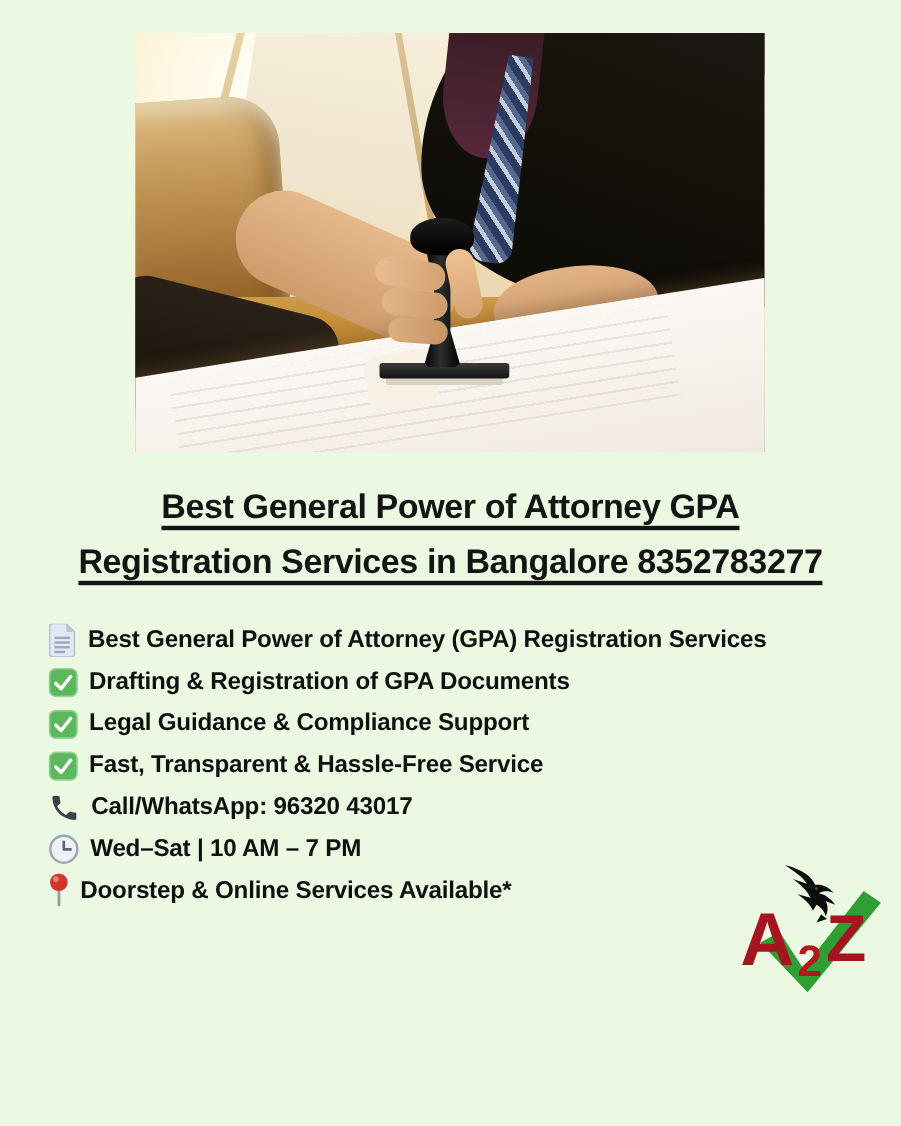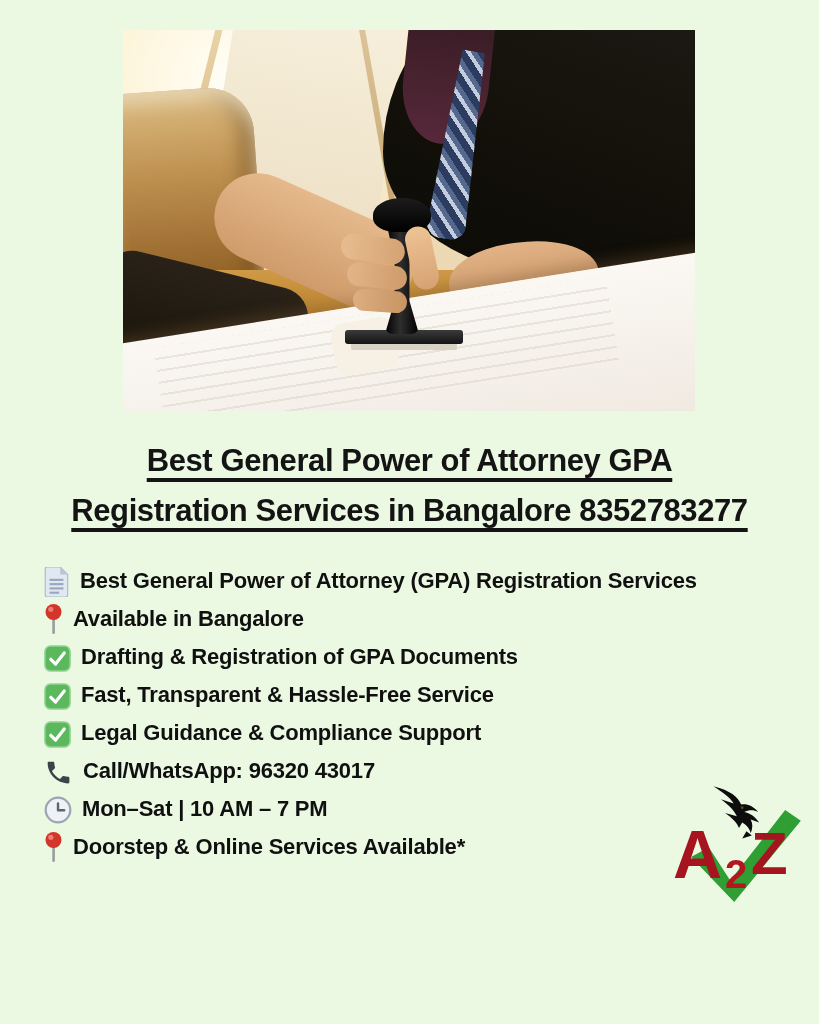--- a/index.html
+++ b/index.html
@@ -125,60 +125,53 @@
       <span class="ic"><svg width="26" height="30" viewBox="0 0 24 28">
             <path d="M3 0h12l7 7v19c0 1.1-.9 2-2 2H3c-1.1 0-2-.9-2-2V2c0-1.1.9-2 2-2z" fill="#e2e8f1" stroke="#a9b6c8" stroke-width="1"></path>
             <path d="M15 0l7 7h-7z" fill="#b9c6d8"></path>
             <rect x="5" y="11" width="13" height="2" fill="#97a9bf"></rect>
             <rect x="5" y="15" width="13" height="2" fill="#97a9bf"></rect>
             <rect x="5" y="19" width="13" height="2" fill="#97a9bf"></rect>
             <rect x="5" y="23" width="9" height="2" fill="#97a9bf"></rect>
           </svg></span><span>Best General Power of Attorney (GPA) Registration Services</span>
     </div>
 
-    <div class="item">
-      <span class="ic"><svg width="19" height="34" viewBox="0 0 18 34">
-            <rect x="7.8" y="14" width="2.6" height="17" rx="1.3" fill="#9b9b9b"></rect>
-            <circle cx="9" cy="9" r="8" fill="#d3352b"></circle>
-            <circle cx="6.3" cy="6.3" r="2.6" fill="#ee8a82" opacity="0.85"></circle>
-          </svg></span><span>Available in Bangalore</span>
-    </div>
 
     <div class="item">
       <span class="ic"><svg width="27" height="27" viewBox="0 0 28 28">
             <rect x="1" y="1" width="26" height="26" rx="6" fill="#5cb85c" stroke="#92d292" stroke-width="1.6"></rect>
             <path d="M7 14.8l5 5 9-11.5" stroke="#ffffff" stroke-width="3.3" fill="none" stroke-linecap="round" stroke-linejoin="round"></path>
           </svg></span><span>Drafting &amp; Registration of GPA Documents</span>
     </div>
 
     <div class="item">
       <span class="ic"><svg width="27" height="27" viewBox="0 0 28 28">
             <rect x="1" y="1" width="26" height="26" rx="6" fill="#5cb85c" stroke="#92d292" stroke-width="1.6"></rect>
             <path d="M7 14.8l5 5 9-11.5" stroke="#ffffff" stroke-width="3.3" fill="none" stroke-linecap="round" stroke-linejoin="round"></path>
-          </svg></span><span>Fast, Transparent &amp; Hassle-Free Service</span>
+          </svg></span><span>Legal Guidance &amp; Compliance Support</span>
     </div>
 
     <div class="item">
       <span class="ic"><svg width="27" height="27" viewBox="0 0 28 28">
             <rect x="1" y="1" width="26" height="26" rx="6" fill="#5cb85c" stroke="#92d292" stroke-width="1.6"></rect>
             <path d="M7 14.8l5 5 9-11.5" stroke="#ffffff" stroke-width="3.3" fill="none" stroke-linecap="round" stroke-linejoin="round"></path>
-          </svg></span><span>Legal Guidance &amp; Compliance Support</span>
+          </svg></span><span>Fast, Transparent &amp; Hassle-Free Service</span>
     </div>
 
     <div class="item">
       <span class="ic"><svg width="29" height="29" viewBox="0 0 24 24">
             <path d="M6.62 10.79c1.44 2.83 3.76 5.14 6.59 6.59l2.2-2.21c.27-.27.67-.36 1.02-.24 1.12.37 2.33.57 3.57.57.55 0 1 .45 1 1V20c0 .55-.45 1-1 1-9.39 0-17-7.61-17-17 0-.55.45-1 1-1h3.5c.55 0 1 .45 1 1 0 1.25.2 2.45.57 3.57.11.35.03.74-.25 1.02l-2.2 2.2z" fill="#3b4349"></path>
           </svg></span><span>Call/WhatsApp: 96320 43017</span>
     </div>
 
     <div class="item">
       <span class="ic"><svg width="28" height="28" viewBox="0 0 28 28">
             <circle cx="14" cy="14" r="12.3" fill="#eef1f5" stroke="#9aa6b0" stroke-width="2.2"></circle>
             <path d="M14 7.4v6.8h6.2" stroke="#5b6770" stroke-width="2.4" fill="none" stroke-linecap="round" stroke-linejoin="round"></path>
-          </svg></span><span>Mon–Sat | 10 AM – 7 PM</span>
+          </svg></span><span>Wed–Sat | 10 AM – 7 PM</span>
     </div>
 
     <div class="item">
       <span class="ic"><svg width="19" height="34" viewBox="0 0 18 34">
             <rect x="7.8" y="14" width="2.6" height="17" rx="1.3" fill="#9b9b9b"></rect>
             <circle cx="9" cy="9" r="8" fill="#d3352b"></circle>
             <circle cx="6.3" cy="6.3" r="2.6" fill="#ee8a82" opacity="0.85"></circle>
           </svg></span><span>Doorstep &amp; Online Services Available*</span>
     </div>
 

